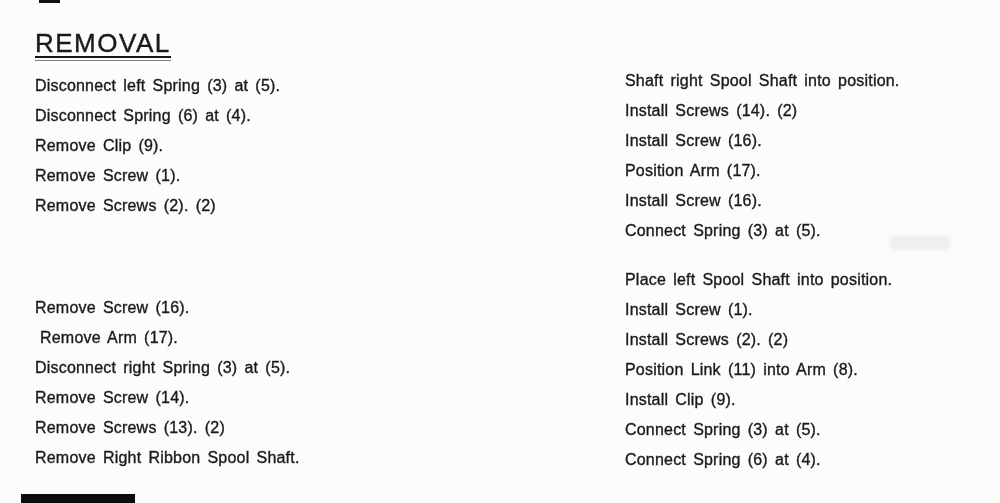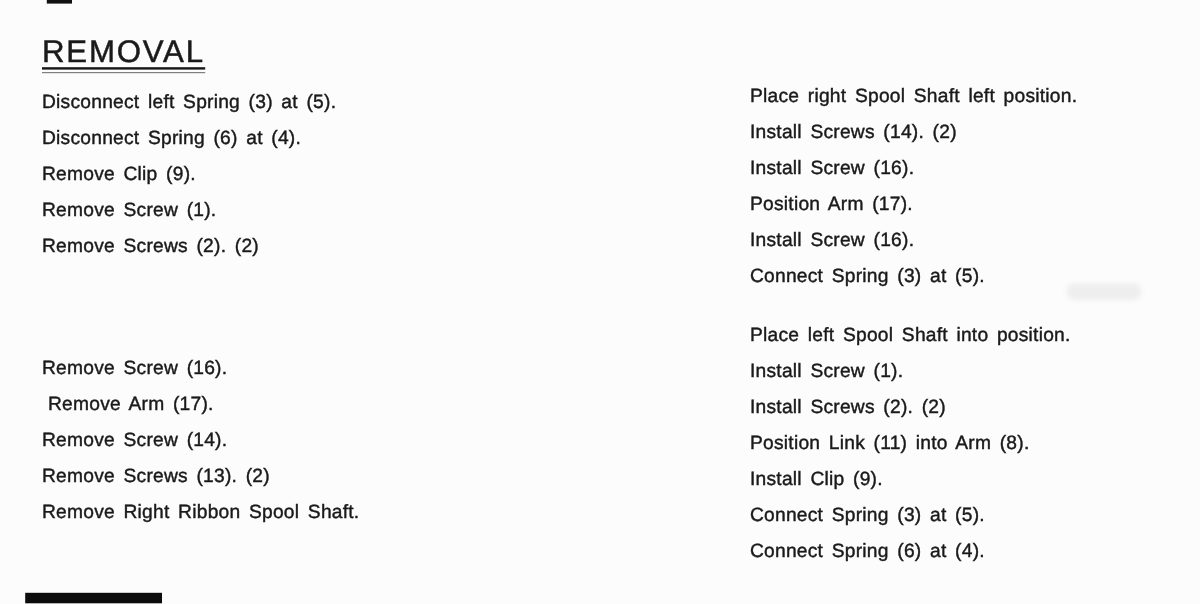--- a/index.html
+++ b/index.html
@@ -86,28 +86,29 @@
     <div class="line">Disconnect left Spring (3) at (5).</div>
     <div class="line">Disconnect Spring (6) at (4).</div>
     <div class="line">Remove Clip (9).</div>
     <div class="line">Remove Screw (1).</div>
     <div class="line">Remove Screws (2). (2)</div>
   </div>
 
   <div class="para para-removal-2">
     <div class="line">Remove Screw (16).</div>
     <div class="line indent-1">Remove Arm (17).</div>
+    <div class="line">Disconnect right Spring (3) at (5).</div>
     <div class="line">Remove Screw (14).</div>
     <div class="line">Remove Screws (13). (2)</div>
     <div class="line">Remove Right Ribbon Spool Shaft.</div>
   </div>
 
 
   <div class="para para-replacement-1">
-    <div class="line">Place right Spool Shaft left position.</div>
+    <div class="line">Shaft right Spool Shaft into position.</div>
     <div class="line">Install Screws (14). (2)</div>
     <div class="line">Install Screw (16).</div>
     <div class="line">Position Arm (17).</div>
     <div class="line">Install Screw (16).</div>
     <div class="line">Connect Spring (3) at (5).</div>
   </div>
 
   <div class="para para-replacement-2">
     <div class="line">Place left Spool Shaft into position.</div>
     <div class="line">Install Screw (1).</div>

